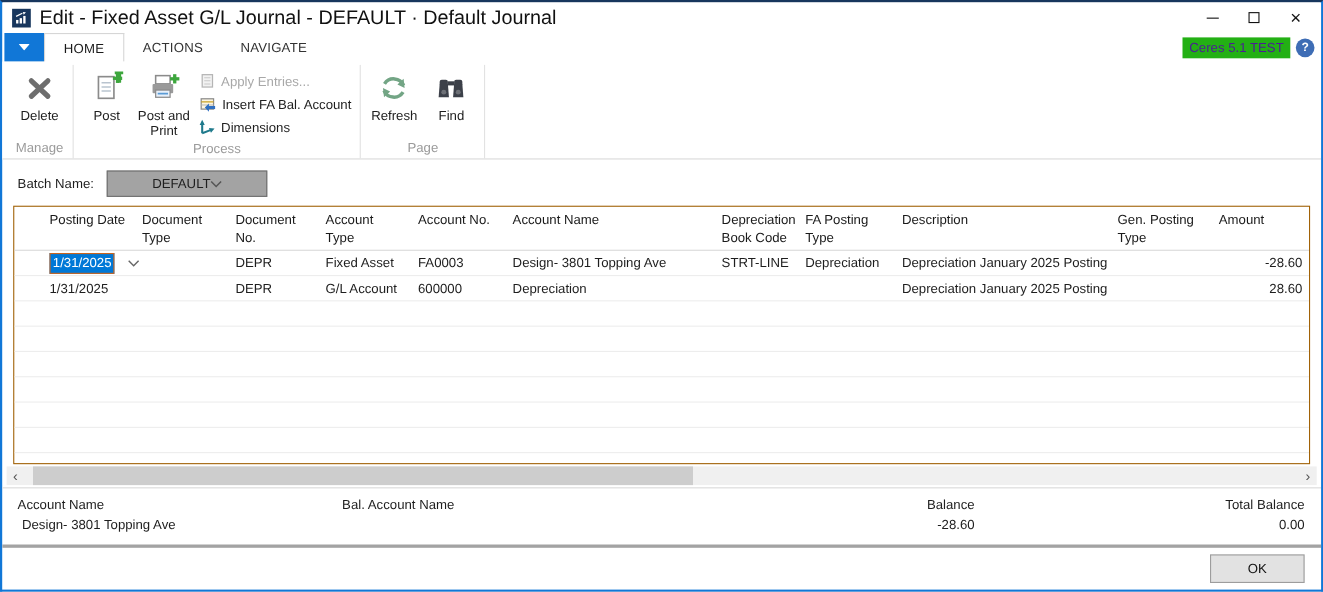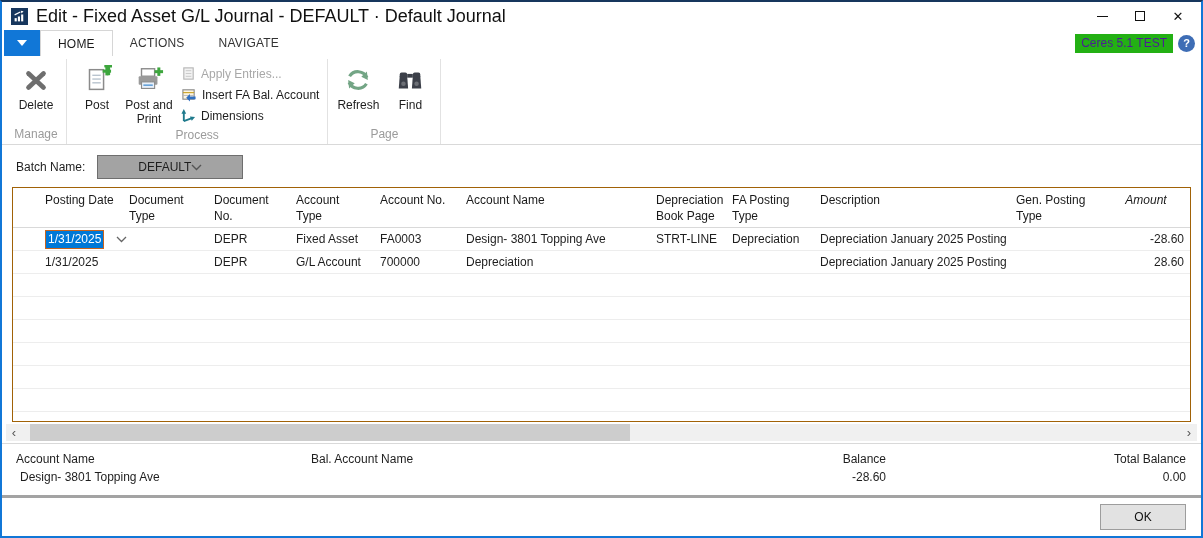--- a/index.html
+++ b/index.html
@@ -41,21 +41,21 @@
   .small-btn.disabled { color:#a8a8a8; }
   
   .batch-row { display:flex; align-items:center; padding:10px 0 8px 14px; flex:none; }
   .batch-label { margin-right:12px; }
   .combo { width:146px; height:24px; border:1px solid #6e6e6e; display:flex; align-items:center; justify-content:center; padding:10px 7px; background:#a3a3a3; }
   
   .grid-area { flex:1; margin:0 10px; border:1px solid #a16207; overflow:hidden; display:flex; flex-direction:column; background:#fff;
     --cols: 26px 84px 85px 82px 84px 86px 190px 76px 88px 196px 92px minmax(0,1fr); }
   .grid-header { display:grid; grid-template-columns:var(--cols); border-bottom:1px solid #d9d9d9; padding:5px 0 3px; flex:none; }
   .gh { padding:0 6px; line-height:1.3; color:#1a1a1a; }
-  .gh.num { text-align:center;font-style:italic; }
+  .gh.num { text-align:left; }
   .grid-row { display:grid; grid-template-columns:var(--cols); height:23px; align-items:center; border-bottom:1px solid #ededed; flex:none; }
   .gc { padding:0 6px; white-space:nowrap; overflow:hidden; }
   .gc.num { text-align:right; }
   .date-cell { display:flex; align-items:center; overflow:visible; }
   .sel-box { background:#0078d7; color:#fff; border:1px solid #c8641e; padding:0 2px; line-height:17px; }
   .cell-chevron { margin-left:12px; display:flex; align-items:center; }
   
   .scrollbar { height:17px; margin:2px 4px 0; display:flex; align-items:stretch; background:#f0f0f0; flex:none; }
   .sb-arrow { width:16px; display:flex; align-items:center; justify-content:center; color:#555; font-size:13px; }
   .sb-track { flex:1; position:relative; }
@@ -249,21 +249,21 @@
 
   <div class="grid-area">
     <div class="grid-header">
       <span class="gh"></span>
       <span class="gh">Posting Date</span>
       <span class="gh">Document Type</span>
       <span class="gh">Document No.</span>
       <span class="gh">Account Type</span>
       <span class="gh">Account No.</span>
       <span class="gh">Account Name</span>
-      <span class="gh">Depreciation Book Page</span>
+      <span class="gh">Depreciation Book Code</span>
       <span class="gh">FA Posting Type</span>
       <span class="gh">Description</span>
       <span class="gh">Gen. Posting Type</span>
       <span class="gh num">Amount</span>
     </div>
 
     <div class="grid-row">
       <span class="gc"></span>
       <span class="gc date-cell">
         <span class="sel-box">1/31/2025</span>
@@ -284,21 +284,21 @@
       <span class="gc"></span>
       <span class="gc num">-28.60</span>
     </div>
 
     <div class="grid-row">
       <span class="gc"></span>
       <span class="gc">1/31/2025</span>
       <span class="gc"></span>
       <span class="gc">DEPR</span>
       <span class="gc">G/L Account</span>
-      <span class="gc">700000</span>
+      <span class="gc">600000</span>
       <span class="gc">Depreciation</span>
       <span class="gc"></span>
       <span class="gc"></span>
       <span class="gc">Depreciation January 2025 Posting</span>
       <span class="gc"></span>
       <span class="gc num">28.60</span>
     </div>
 
     <div class="grid-row"></div>
     <div class="grid-row"></div>

